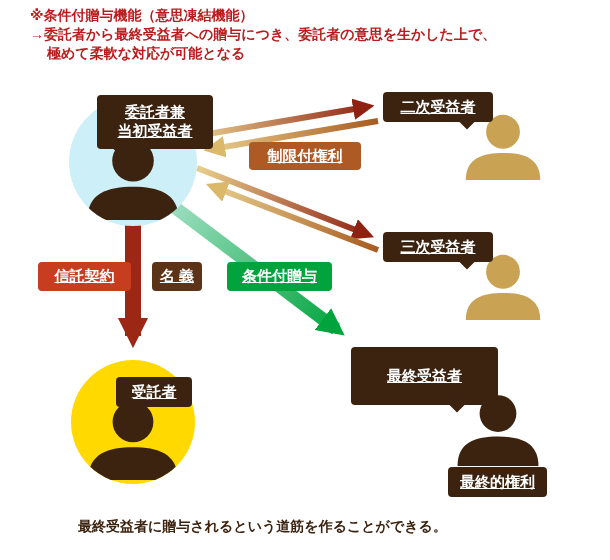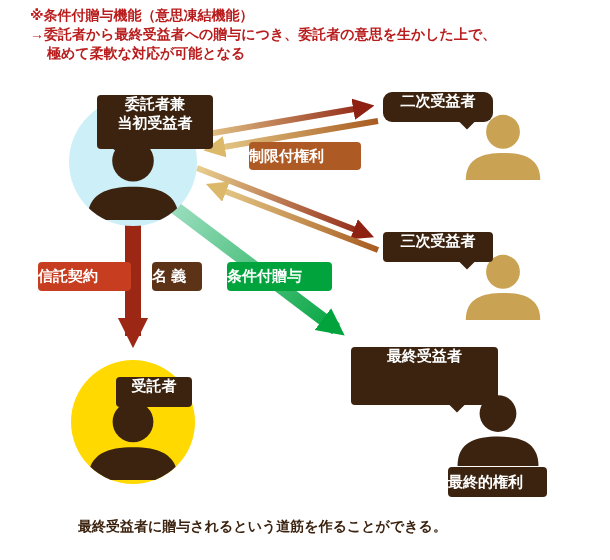--- a/index.html
+++ b/index.html
@@ -16,24 +16,24 @@
   .arrows { position:absolute; left:0; top:0; z-index:1; }
 
   .person-circle { position:absolute; border-radius:50%; overflow:hidden; z-index:2; }
   .bust { position:absolute; }
   .bust svg { display:block; width:100%; height:100%; }
   .person { position:absolute; z-index:2; }
   .person svg { display:block; width:100%; height:100%; }
 
   .tag, .bubble {
     position:absolute; z-index:3;
-    display:flex; align-items:center; 
+    display:flex; align-items:center; justify-content:center;
     background:#3b2310; color:#ffffff;
     font-weight:bold; font-size:15px; line-height:1.25;
-    border-radius:4px; text-align:center;
+    border-radius:4px; text-align:center;text-decoration:underline;
   }
   .bubble { flex-direction:column; }
   .tail { position:absolute; width:12px; height:12px; background:#3b2310; transform:rotate(45deg); top:auto; z-index:-1; }
   .tail.below { top:calc(100% - 7px); z-index:0; }
 </style>
 </head>
 <body>
 
 <div class="stage">
 
@@ -94,21 +94,21 @@
       </svg>
     </div>
   </div>
 
   <div class="bubble" style="left:97px; top:95px; width:116px; height:54px;">
     <span>委託者兼</span>
     <span>当初受益者</span>
     <i class="tail below" style="left:18px;"></i>
   </div>
 
-  <div class="bubble" style="left:383px; top:92px; width:110px; height:30px;border-radius:9px;">
+  <div class="bubble" style="left:383px; top:92px; width:110px; height:30px;">
     <span>二次受益者</span>
     <i class="tail below" style="left:78px;"></i>
   </div>
   <div class="person" style="left:460px; top:114px; width:86px; height:66px; color:#c9a253;">
     <svg viewBox="0 0 100 78" preserveAspectRatio="xMidYMax meet">
       <circle cx="50" cy="21" r="20" fill="currentColor"></circle>
       <path d="M6,78 C6,52 26,46 50,46 C74,46 94,52 94,78 Z" fill="currentColor"></path>
     </svg>
   </div>
 

